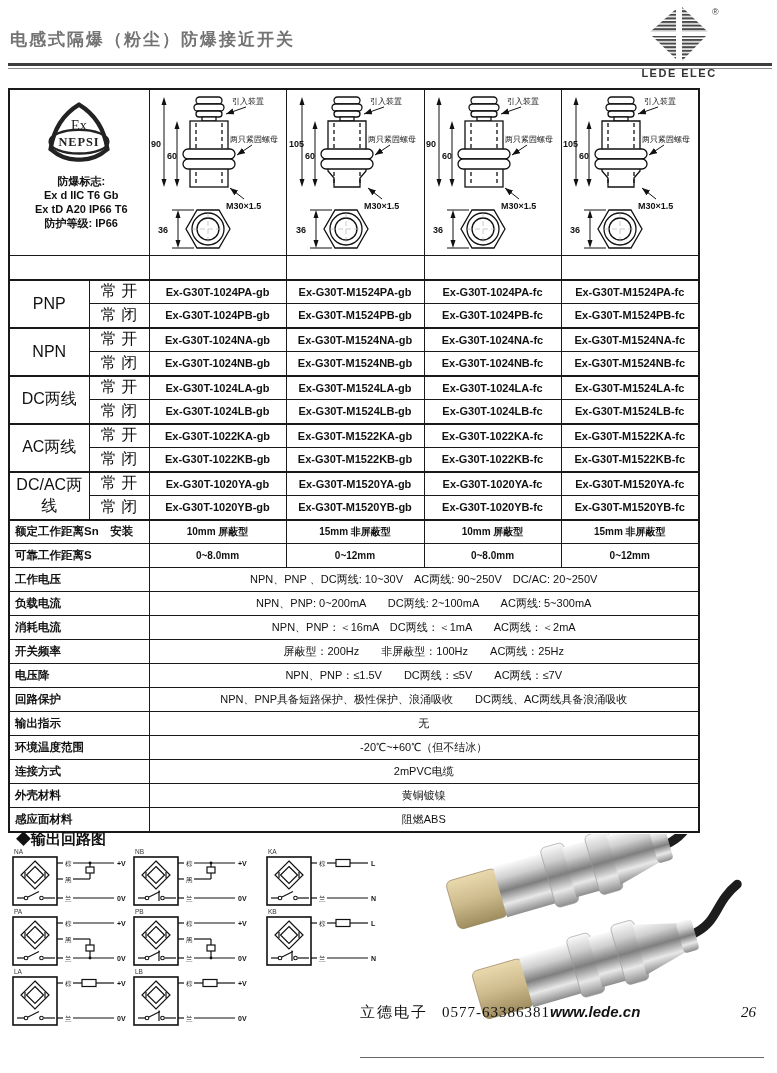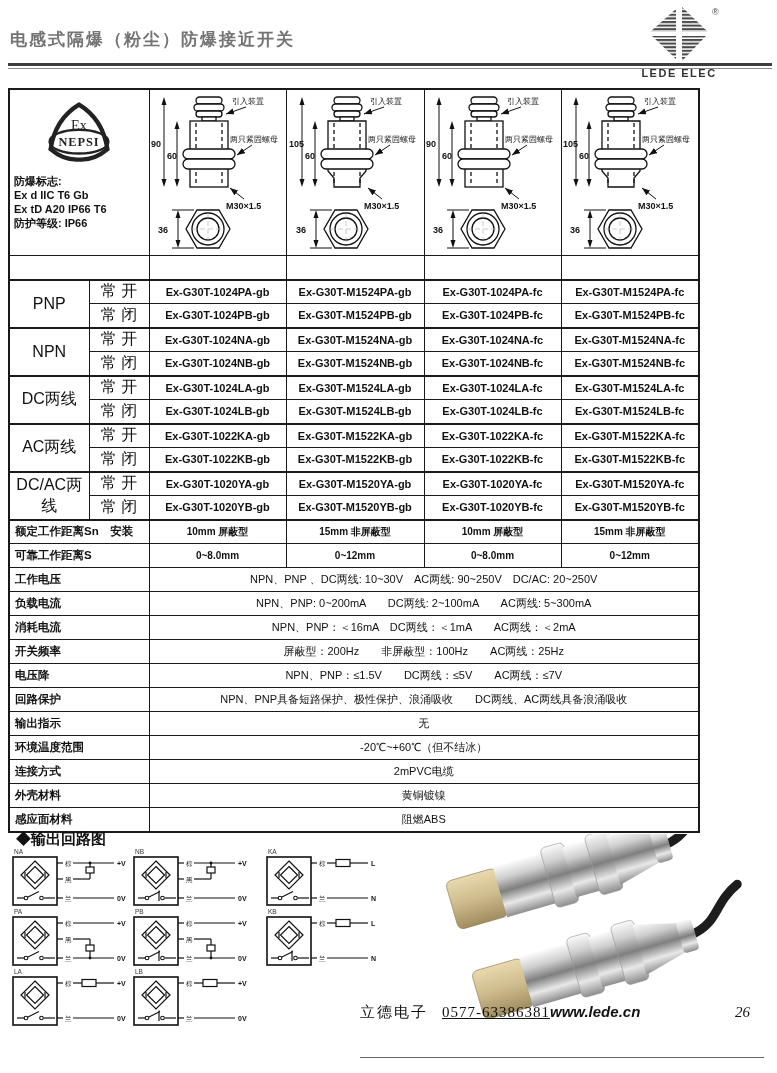--- a/index.html
+++ b/index.html
@@ -22,21 +22,21 @@
   table.spec tr{height:24px;}
   tr.gt td{border-top:2px solid #1a1a1a;}
   .cat{font-size:16px;text-align:center;margin-top:8px;}
   .state{font-size:16px;text-align:center;}
   .model{font-weight:bold;font-size:11px;text-align:center;white-space:nowrap;}
   .slabel{font-weight:bold;font-size:11.5px;text-align:left;padding-left:5px !important;white-space:nowrap;}
   .sval{font-size:11px;text-align:center;white-space:nowrap;}
   .sval.b{font-weight:bold;font-size:10px;}
 
   
-  .certcell{vertical-align:top;}
+  .certcell{vertical-align:top;text-align:center;}
   .nepsi{display:block;margin:8px auto 2px auto;}
   .certtext{padding-left:4px;font:bold 11px/14px "Liberation Sans",sans-serif;}
 
   .drawcell{vertical-align:top;text-align:center;}
   .drawing{display:inline-block;margin-top:1px;}
 
   
   .s{fill:none;stroke:#111;stroke-width:1.3;}
   .s rect,.s path{fill:#fff;}
   .dim line{stroke:#111;stroke-width:1;}
@@ -58,23 +58,23 @@
   .wt{font:6.5px "Liberation Sans",sans-serif;fill:#111;}
   .tt{font:bold 7px "Liberation Sans",sans-serif;fill:#111;}
   .cb{font:6.5px "Liberation Sans",sans-serif;fill:#333;}
 
   
   .photo{position:absolute;left:432px;top:834px;}
 
   
   .footer{position:absolute;left:360px;top:1003px;width:404px;display:flex;align-items:baseline;}
   .f-company{font:15px "Liberation Serif",serif;letter-spacing:2px;}
-  .f-phone{font:15px "Liberation Serif",serif;margin-left:14px;letter-spacing:1px;text-decoration:underline;}
+  .f-phone{font:15px "Liberation Serif",serif;margin-left:14px;letter-spacing:1px;}
   .f-site{font:bold italic 15px "Liberation Sans",sans-serif;font-style:italic;margin-left:0;}
-  .f-page{font:italic 15px "Liberation Serif",serif;margin-left:auto;margin-right:14px;}
+  .f-page{font:italic 15px "Liberation Serif",serif;margin-left:auto;margin-right:8px;}
   .f-rule{position:absolute;left:360px;top:1057px;width:404px;height:1px;background:#666;}
 </style>
 </head>
 <body>
 
 <div class="page">
 
   <div class="title">电感式隔爆（粉尘）防爆接近开关</div>
   <div class="brand">
     <svg width="92" height="62" viewBox="0 0 92 62">

